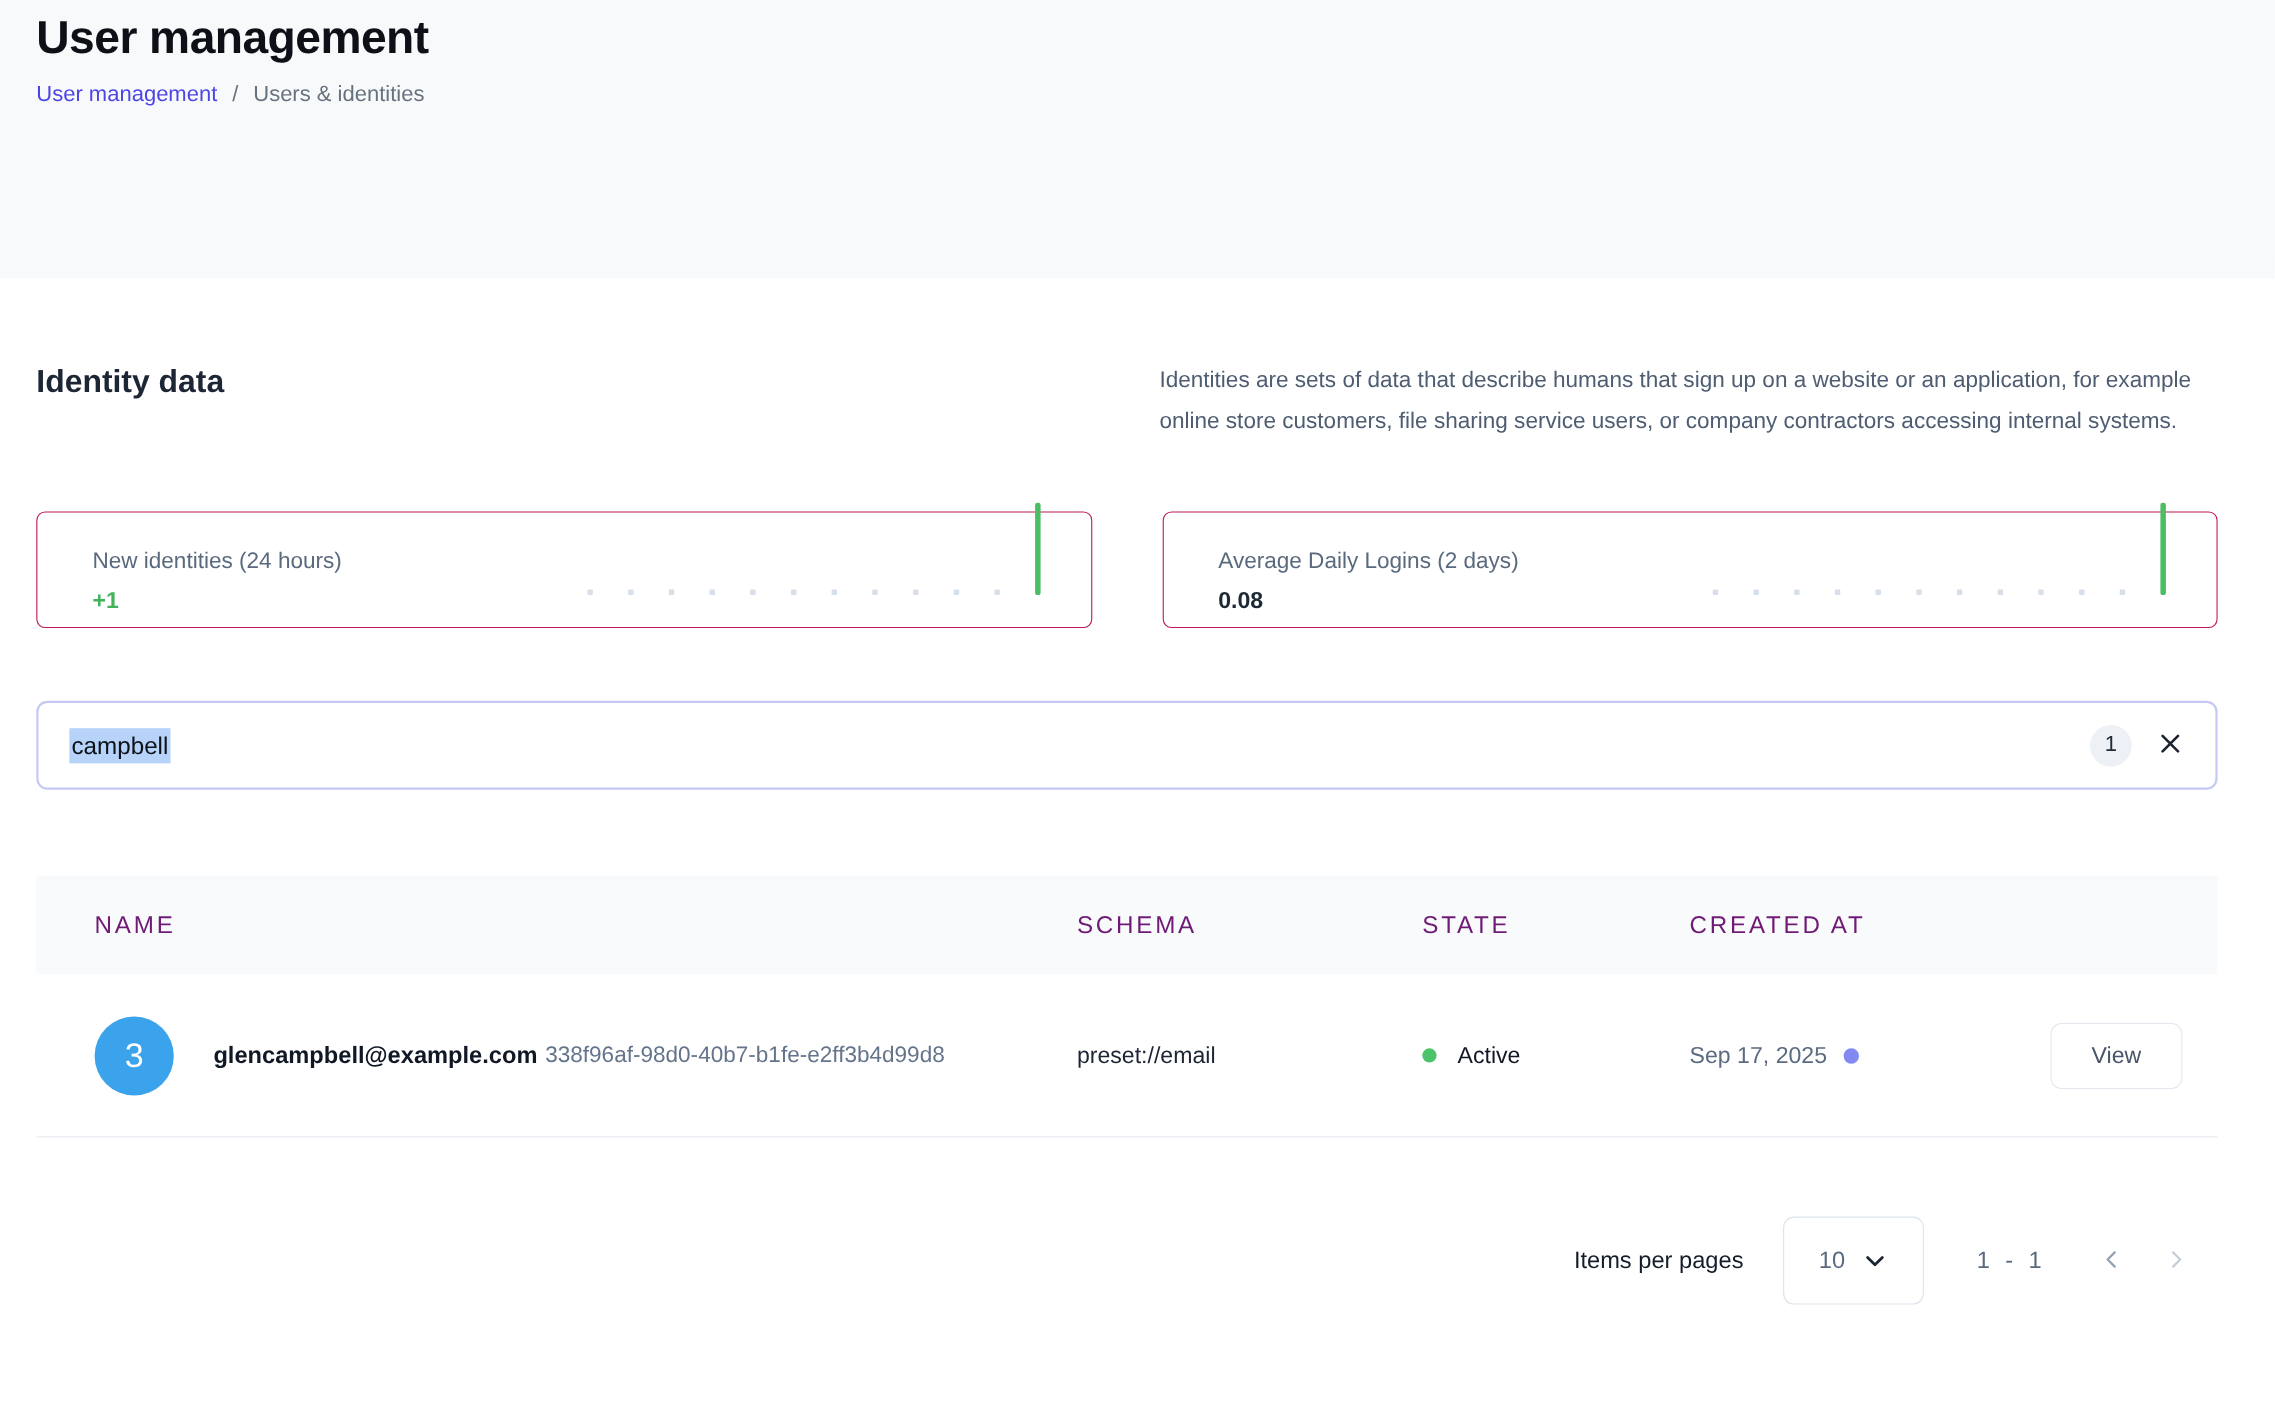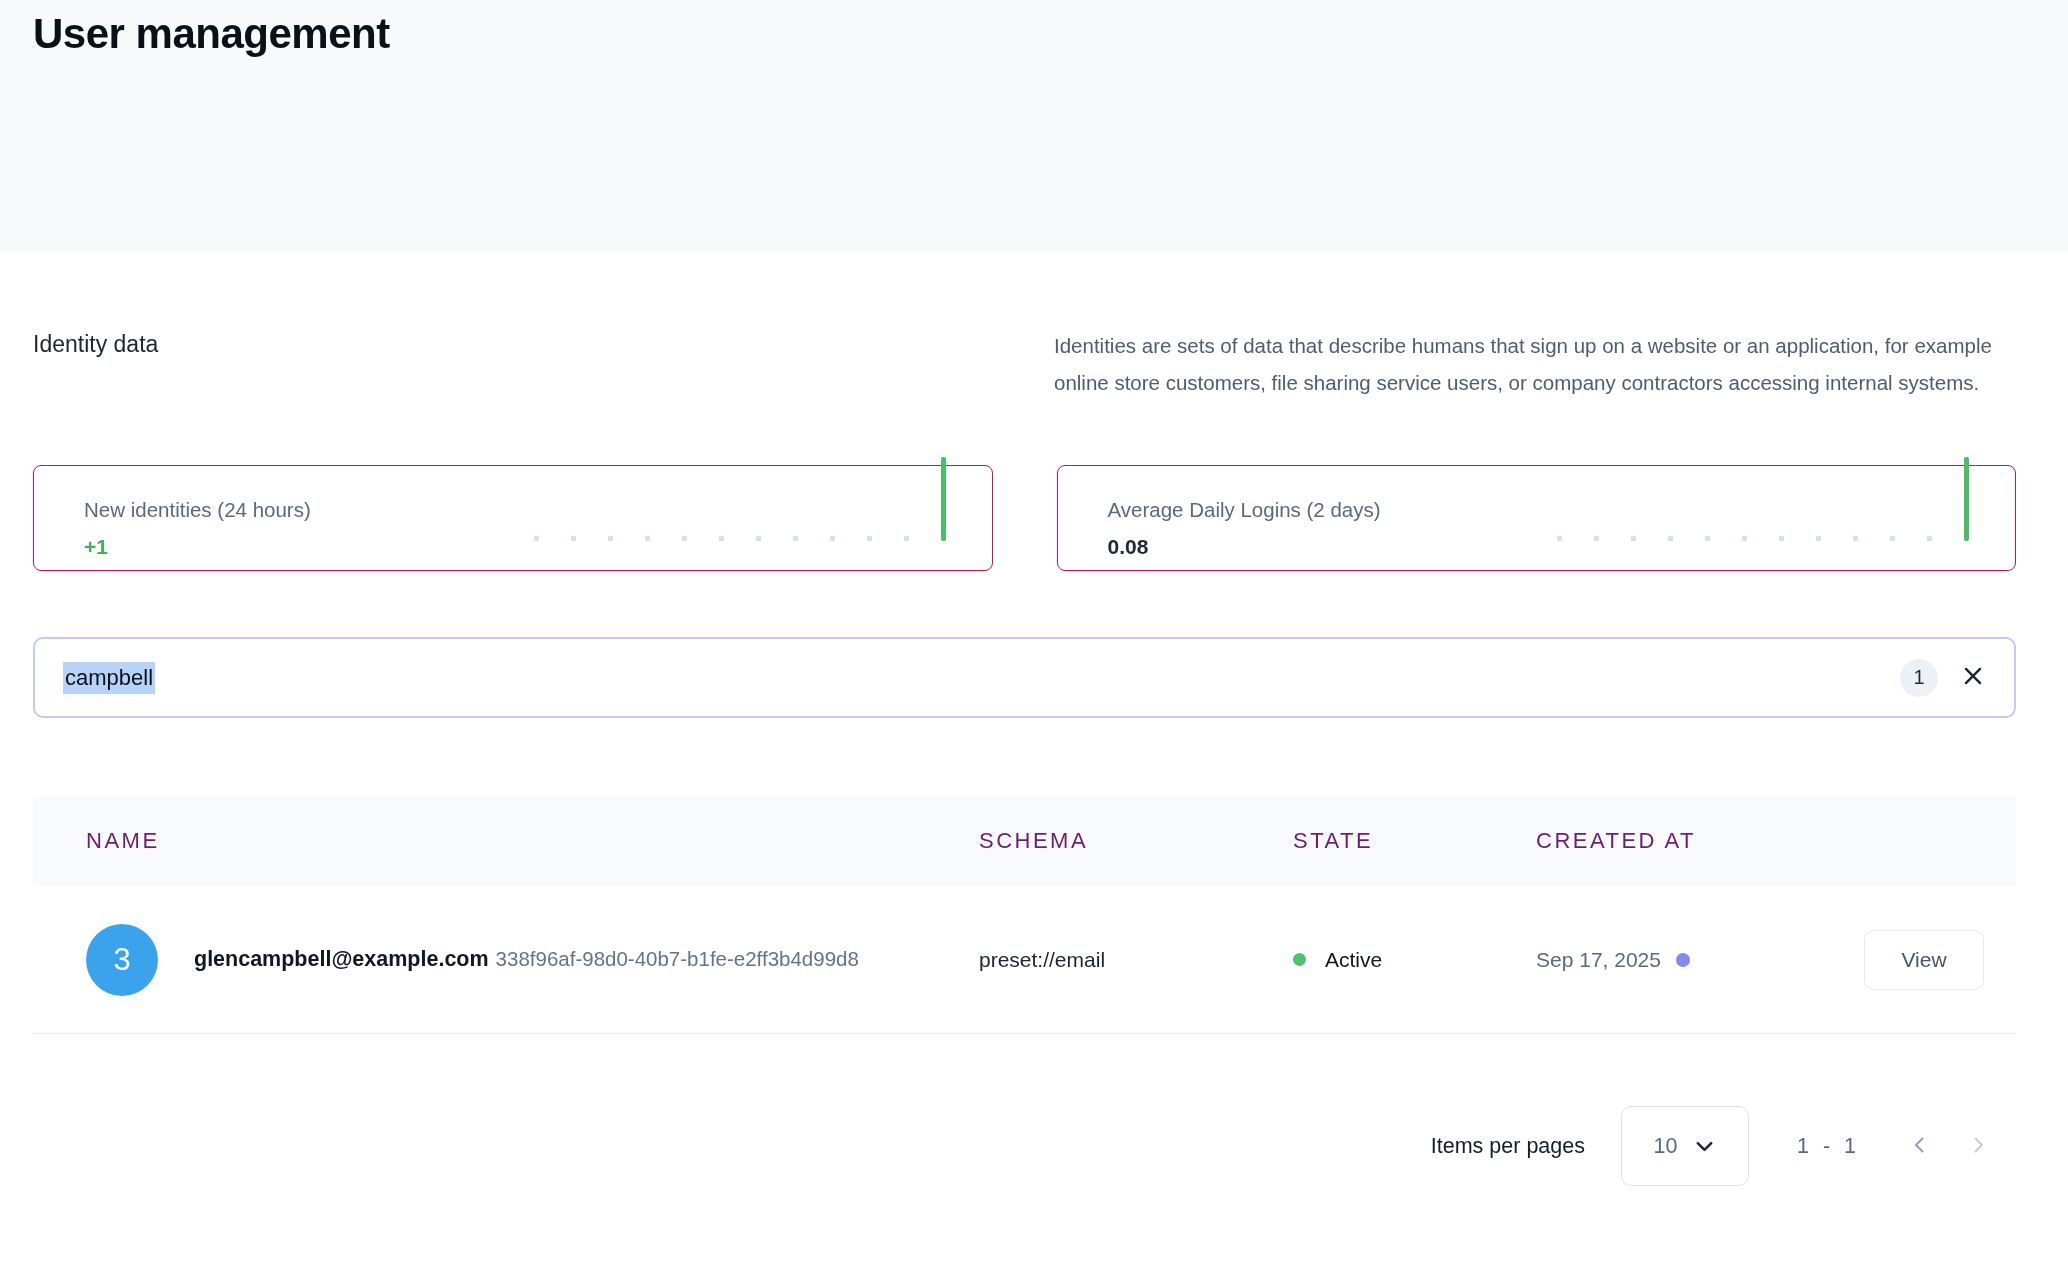--- a/index.html
+++ b/index.html
@@ -11,21 +11,21 @@
   .page-title { font-size: 42px; font-weight: bold; color: #0d1117; letter-spacing: -0.5px; }
   .breadcrumb { margin-top: 17px; font-size: 20px; }
   .breadcrumb .crumb-link { color: #4b45e5; font-weight: 500; text-decoration: none; cursor: pointer; }
   .breadcrumb .crumb-sep { color: #67727f; margin: 0 8px; }
   .breadcrumb .crumb-current { color: #67727f; }
 
   
   .main { padding: 0 52px 0 33px; }
 
   .intro-row { display: flex; margin-top: 74px; }
-  .section-heading { width: 1021px; font-size: 23px; font-weight: 400; color: #1c2634; padding-top: 4px; }
+  .section-heading { width: 1021px; font-size: 29px; font-weight: 700; color: #1c2634; padding-top: 4px; }
   .section-description { flex: 1; font-size: 20.5px; line-height: 37px; color: #4e5d72; }
 
   
   .cards-row { display: flex; gap: 64px; margin-top: 64px; }
   .stat-card { flex: 1; height: 106px; border: 1px solid #be185d; border-radius: 8px; position: relative; background: #fff; }
   .stat-label { position: absolute; left: 50px; top: 32px; font-size: 20.5px; color: #5a6a7e; }
   .stat-value { position: absolute; left: 50px; top: 69px; font-size: 21px; font-weight: bold; }
   .value-green { color: #42b35a; }
   .value-dark { color: #1e2936; }
   .sparkline { position: absolute; right: 46px; bottom: 29px; display: flex; align-items: flex-end; gap: 32px; }
@@ -79,20 +79,25 @@
   .page-range { margin-left: 48px; font-size: 21.5px; color: #5a6a7e; letter-spacing: 4px; }
   .pager-btn { background: none; border: none; cursor: pointer; display: flex; align-items: center; }
   .pager-prev { margin-left: 48px; }
   .pager-next { margin-left: 34px; }
 </style>
 </head>
 <body>
 
 <div class="header-band">
   <h1 class="page-title">User management</h1>
+  <div class="breadcrumb">
+    <a class="crumb-link">User management</a>
+    <span class="crumb-sep">/</span>
+    <span class="crumb-current">Users &amp; identities</span>
+  </div>
 </div>
 
 <div class="main">
 
   <div class="intro-row">
     <div class="section-heading">Identity data</div>
     <div class="section-description">Identities are sets of data that describe humans that sign up on a website or an application, for example online store customers, file sharing service users, or company contractors accessing internal systems.</div>
   </div>
 
   <div class="cards-row">

